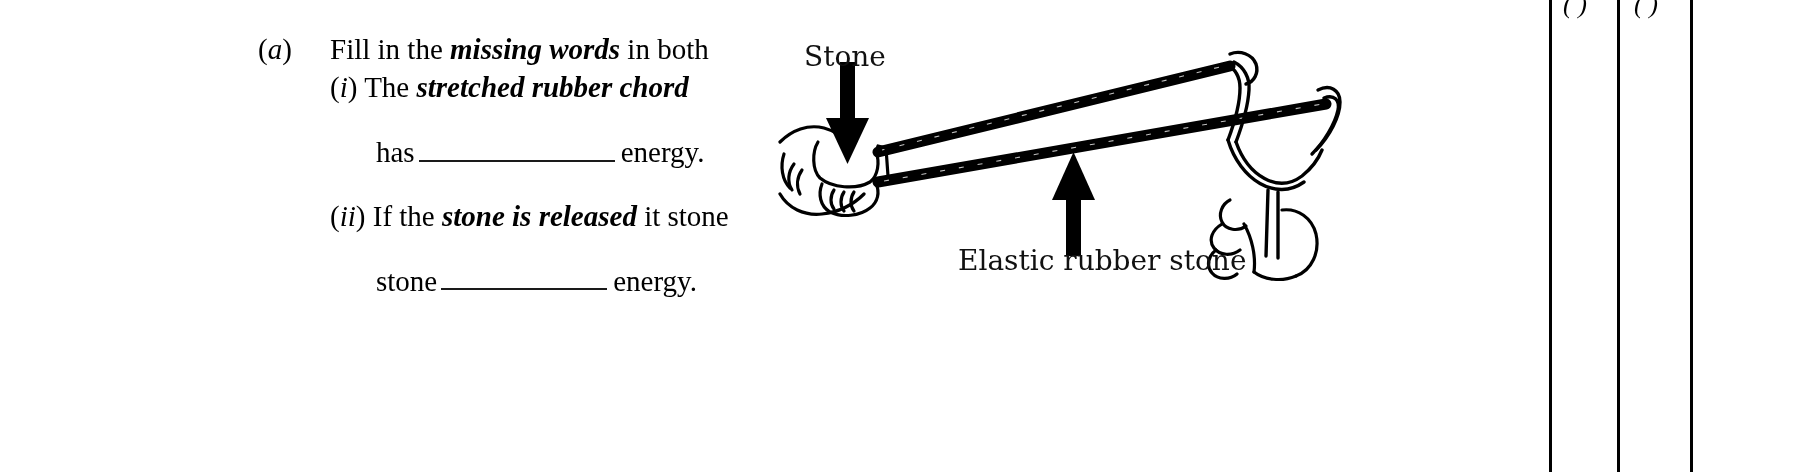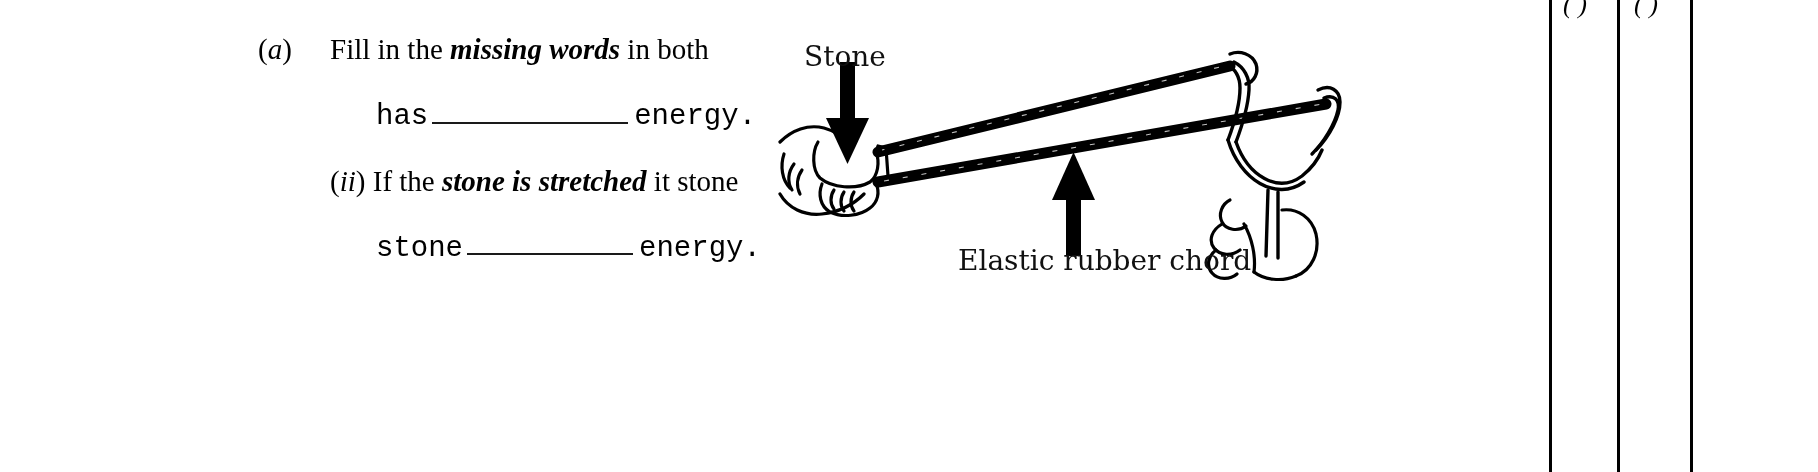--- a/index.html
+++ b/index.html
@@ -45,21 +45,20 @@
   }
 
   .line { white-space: nowrap; }
   .bi { font-weight: bold; font-style: italic; }
   .roman { font-style: italic; }
   .paren { font-style: normal; }
 
   .indent-line {
     padding-left: 46px;
     white-space: nowrap;
-    font-family: Liberation Mono, monospace;
   }
 
   .gap-line { height: 26px; }
 
   .blank {
     display: inline-block;
     border-bottom: 2px solid #1a1a1a;
     vertical-align: baseline;
     margin: 0 6px 0 4px;
     height: 0.95em;
@@ -117,41 +116,42 @@
 
     <div id="part-label">
       <span class="paren">(</span><span>a</span><span class="paren">)</span>
     </div>
 
     <div id="part-body">
 
       <div class="line"><span>Fill in the </span><span class="bi">missing words</span><span> in both</span></div>
 
 
+      <div class="line"><span class="paren">(</span><span class="roman">i</span><span class="paren">)</span><span> The </span><span class="bi">stretched rubber chord</span></div>
 
       <div class="gap-line"></div>
 
       <div class="indent-line"><span>has</span><span class="blank blank-long"></span><span>energy.</span></div>
 
       <div class="gap-line"></div>
 
-      <div class="line"><span class="paren">(</span><span class="roman">ii</span><span class="paren">)</span><span> If the </span><span class="bi">stone is stretched</span><span> it stone</span></div>
+      <div class="line"><span class="paren">(</span><span class="roman">ii</span><span class="paren">)</span><span> If the </span><span class="bi">stone is released</span><span> it stone</span></div>
 
       <div class="gap-line"></div>
 
       <div class="indent-line"><span>stone</span><span class="blank blank-short"></span><span>energy.</span></div>
 
     </div>
   </div>
 </div>
 
 <div id="figure">
 
   <span class="fig-label" id="label-stone">Stone</span>
-  <span class="fig-label" id="label-chord">Elastic rubber chord</span>
+  <span class="fig-label" id="label-chord">Elastic rubber stone</span>
 
   <svg width="570" height="260" viewBox="0 0 570 260">
 
     <g>
       <rect x="62" y="38" width="15" height="62" fill="#000000"></rect>
       <polygon points="48,94 91,94 69.5,140 " fill="#000000"></polygon>
     </g>
 
     <g>
       <rect x="288" y="170" width="15" height="62" fill="#000000"></rect>

